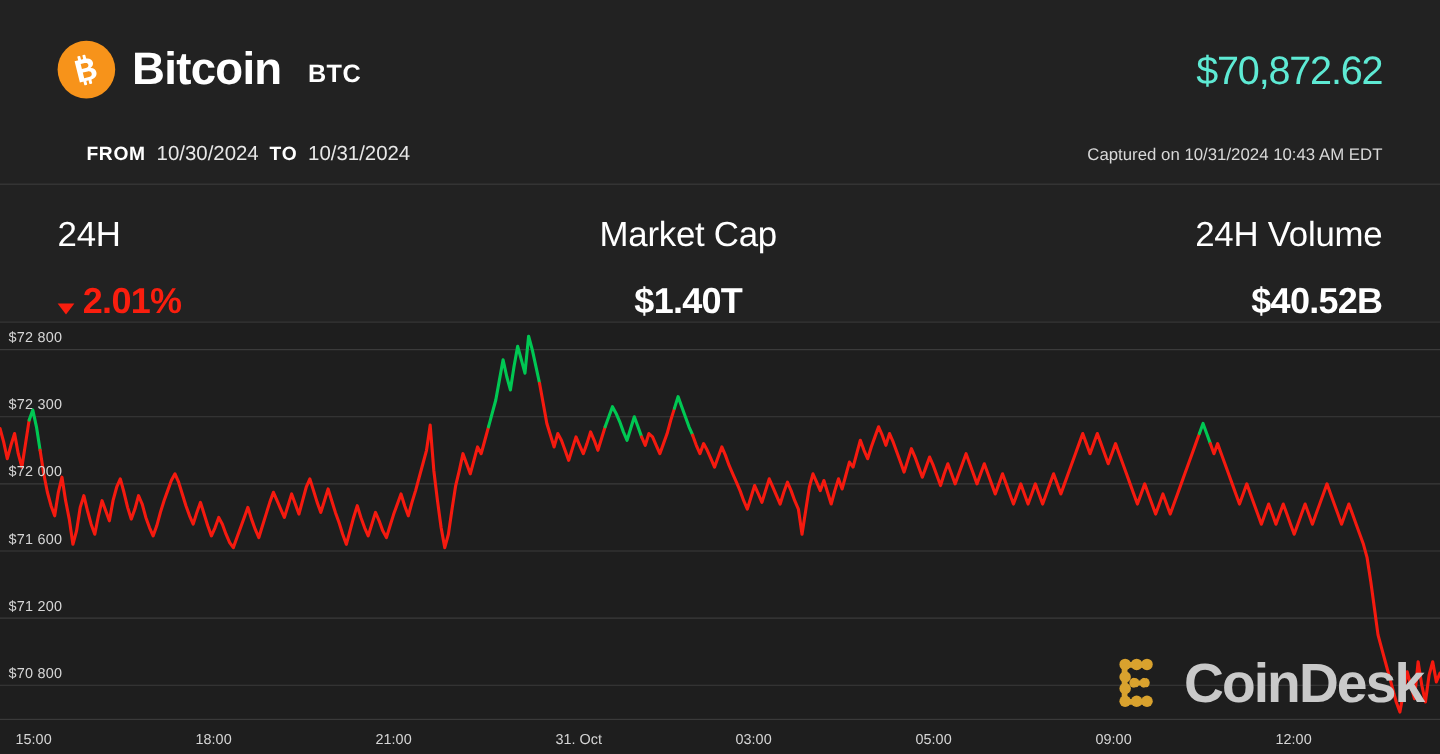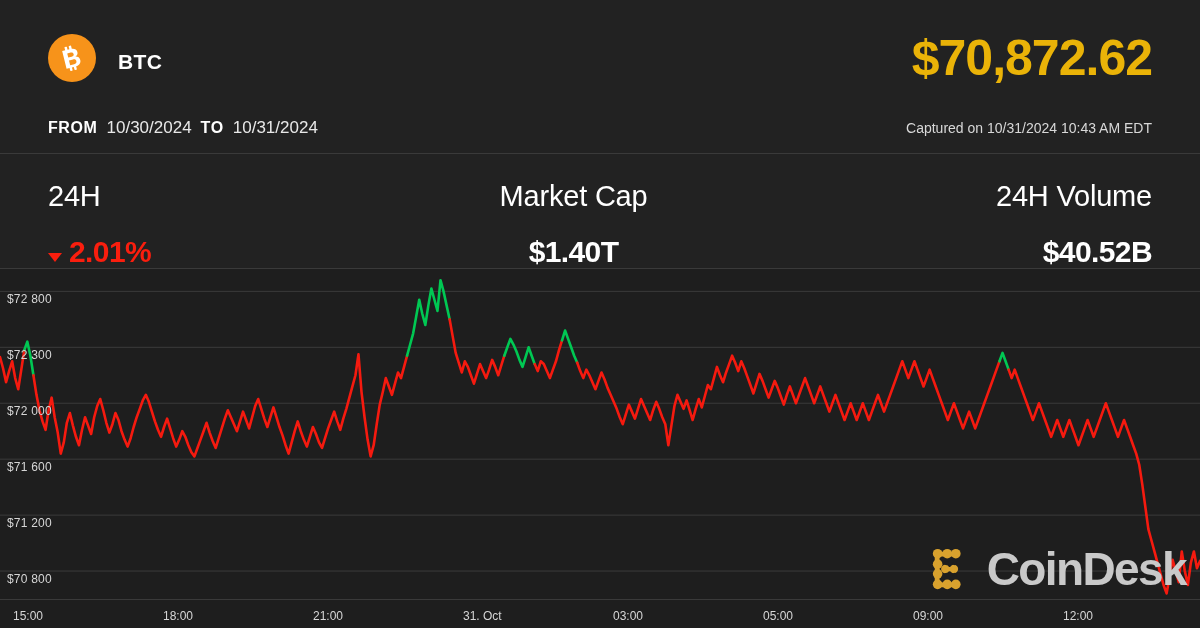--- a/index.html
+++ b/index.html
@@ -31,28 +31,28 @@
   .btc-logo svg { display:block; }
   .coin-name {
     font-size:38px; font-weight:700; color:#ffffff;
     letter-spacing:-0.6px; line-height:1;
   }
   .coin-ticker {
     font-size:21px; font-weight:700; color:#ffffff;
     letter-spacing:0.4px; line-height:1; margin-left:8px; margin-top:6px;
   }
   .price {
-    font-size:50px; font-weight:700; color:#eab308;
+    font-size:33px; font-weight:400; color:#5eead4;
     letter-spacing:-1px; line-height:1; white-space:nowrap;
   }
   .hdr-bot {
     position:absolute; left:48px; top:118px; right:48px; height:24px;
     display:flex; align-items:baseline; justify-content:space-between;
   }
-  .range { display:flex; align-items:baseline; gap:9px; white-space:nowrap; }
+  .range { display:flex; align-items:baseline; gap:9px; white-space:nowrap;margin-left:24px; }
   .range-kw { font-size:16px; font-weight:700; color:#ffffff; letter-spacing:0.6px; }
   .range-val { font-size:17px; font-weight:400; color:#e8e8e8; }
   .captured { font-size:14px; font-weight:400; color:#d8d8d8; white-space:nowrap; }
 
   .divider {
     position:absolute; left:0; width:1200px; height:1px;
     background:#3a3a3a;
   }
   .divider.d1 { top:153px; }
   .divider.d2 { top:268px; }
@@ -81,21 +81,21 @@
     position:relative; top:5px;
   }
 
   
   .chart-wrap {
     position:absolute; left:0; top:269px; width:1200px; height:359px;
     background:#1e1e1e;
   }
   .plot { position:absolute; left:0; top:0; width:1200px; height:330px; }
   .plot svg { display:block; width:1200px; height:330px; }
-  .ylabels { position:absolute; left:0; top:0; width:1200px; height:330px; pointer-events:none;margin-top:18px; }
+  .ylabels { position:absolute; left:0; top:0; width:1200px; height:330px; pointer-events:none; }
   .ylab {
     position:absolute; left:7px;
     font-size:12px; color:#d6d6d6; font-weight:400;
     letter-spacing:0.2px; white-space:nowrap;
   }
   .xaxis {
     position:absolute; left:0; top:330px; width:1200px; height:29px;
     border-top:1px solid #3a3a3a;
   }
   .xlab {
@@ -126,20 +126,21 @@
           <svg width="34" height="34" viewBox="0 0 32 32" aria-hidden="true">
             <g transform="rotate(-14 16 16)">
               <rect x="11.5" y="4.3" width="2.3" height="4.2" rx="0.6" fill="#ffffff"></rect>
               <rect x="15.6" y="4.3" width="2.3" height="4.2" rx="0.6" fill="#ffffff"></rect>
               <rect x="11.5" y="23.5" width="2.3" height="4.2" rx="0.6" fill="#ffffff"></rect>
               <rect x="15.6" y="23.5" width="2.3" height="4.2" rx="0.6" fill="#ffffff"></rect>
               <path d="M8.6 7.4h8.1c3.3 0 5.6 1.6 5.6 4.3 0 2-1.2 3.3-2.9 3.8 2.2.4 3.7 1.9 3.7 4.2 0 3.1-2.5 4.9-6.3 4.9H8.6V7.4zm4.1 3.3v4.0h3.3c1.5 0 2.4-.7 2.4-2.0s-.9-2.0-2.4-2.0h-3.3zm0 6.9v4.5h3.9c1.7 0 2.7-.8 2.7-2.2 0-1.5-1.0-2.3-2.7-2.3h-3.9z" fill="#ffffff"></path>
             </g>
           </svg>
         </span>
+        <span class="coin-name">Bitcoin</span>
         <span class="coin-ticker">BTC</span>
       </div>
       <div class="price">$70,872.62</div>
     </div>
 
     <div class="hdr-bot">
       <div class="range">
         <span class="range-kw">FROM</span>
         <span class="range-val">10/30/2024</span>
         <span class="range-kw">TO</span>

